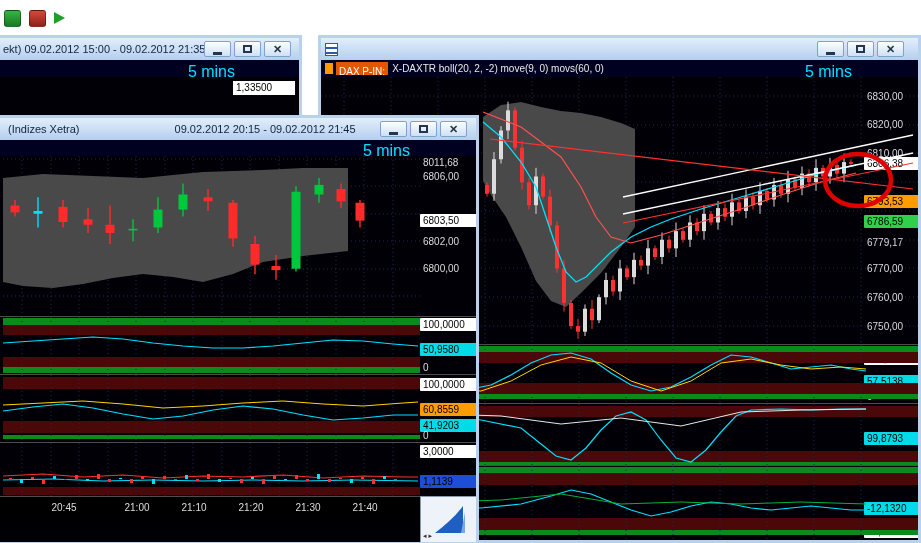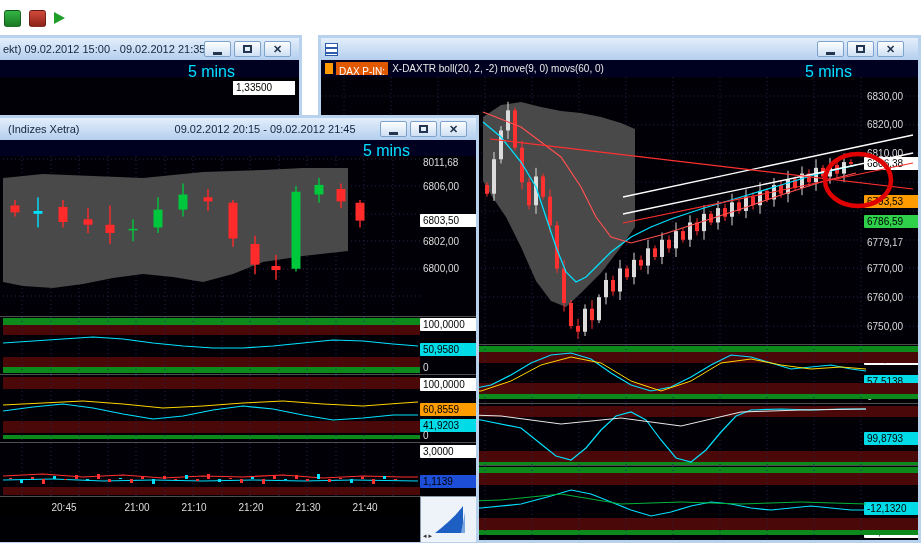--- a/index.html
+++ b/index.html
@@ -404,21 +404,21 @@
         <rect x="288.5" y="35.7499999999925" width="9" height="77.000000000005" fill="#00c83c"></rect>
         <line x1="316" y1="21.999999999992497" x2="316" y2="46.749999999995" stroke="#00c83c" stroke-width="1.4"></line>
         <rect x="311.5" y="28.874999999992497" width="9" height="9.625000000010004" fill="#00c83c"></rect>
         <line x1="338" y1="27.5" x2="338" y2="52.2500000000025" stroke="#ff2a2a" stroke-width="1.4"></line>
         <rect x="333.5" y="32.999999999995" width="9" height="12.375000000007503" fill="#ff2a2a"></rect>
         <line x1="357" y1="43.9999999999975" x2="357" y2="71.4999999999975" stroke="#ff2a2a" stroke-width="1.4"></line>
         <rect x="352.5" y="46.749999999995" width="9" height="17.8750000000025" fill="#ff2a2a"></rect>
       </svg>
     <div class="axis-col" id="ax-f-main" style="left:462px;width:59px;">
         <div class="axlabel" style="top: 0px;">8011,68</div>
-        <div class="axlabel" style="top: 24px;">6806,00</div>
+        <div class="axlabel" style="top: 14px;">6806,00</div>
         <div class="axlabel boxed" style="top: 58px; background: rgb(255, 255, 255);">6803,50</div>
         <div class="axlabel" style="top: 79px;">6802,00</div>
         <div class="axlabel" style="top: 106px;">6800,00</div>
       </div>
   </div>
   <div class="panel" style="top:198px;height:58px;">
     <svg id="svg-f-p1" width="417" height="58" style="left:45px;" viewBox="0 0 417 58">
         <rect x="0" y="1" width="417" height="7" fill="#0c8a1c"></rect>
         <rect x="0" y="8" width="417" height="10" fill="#4a0808"></rect>
         <rect x="0" y="40" width="417" height="10" fill="#4a0808"></rect>

